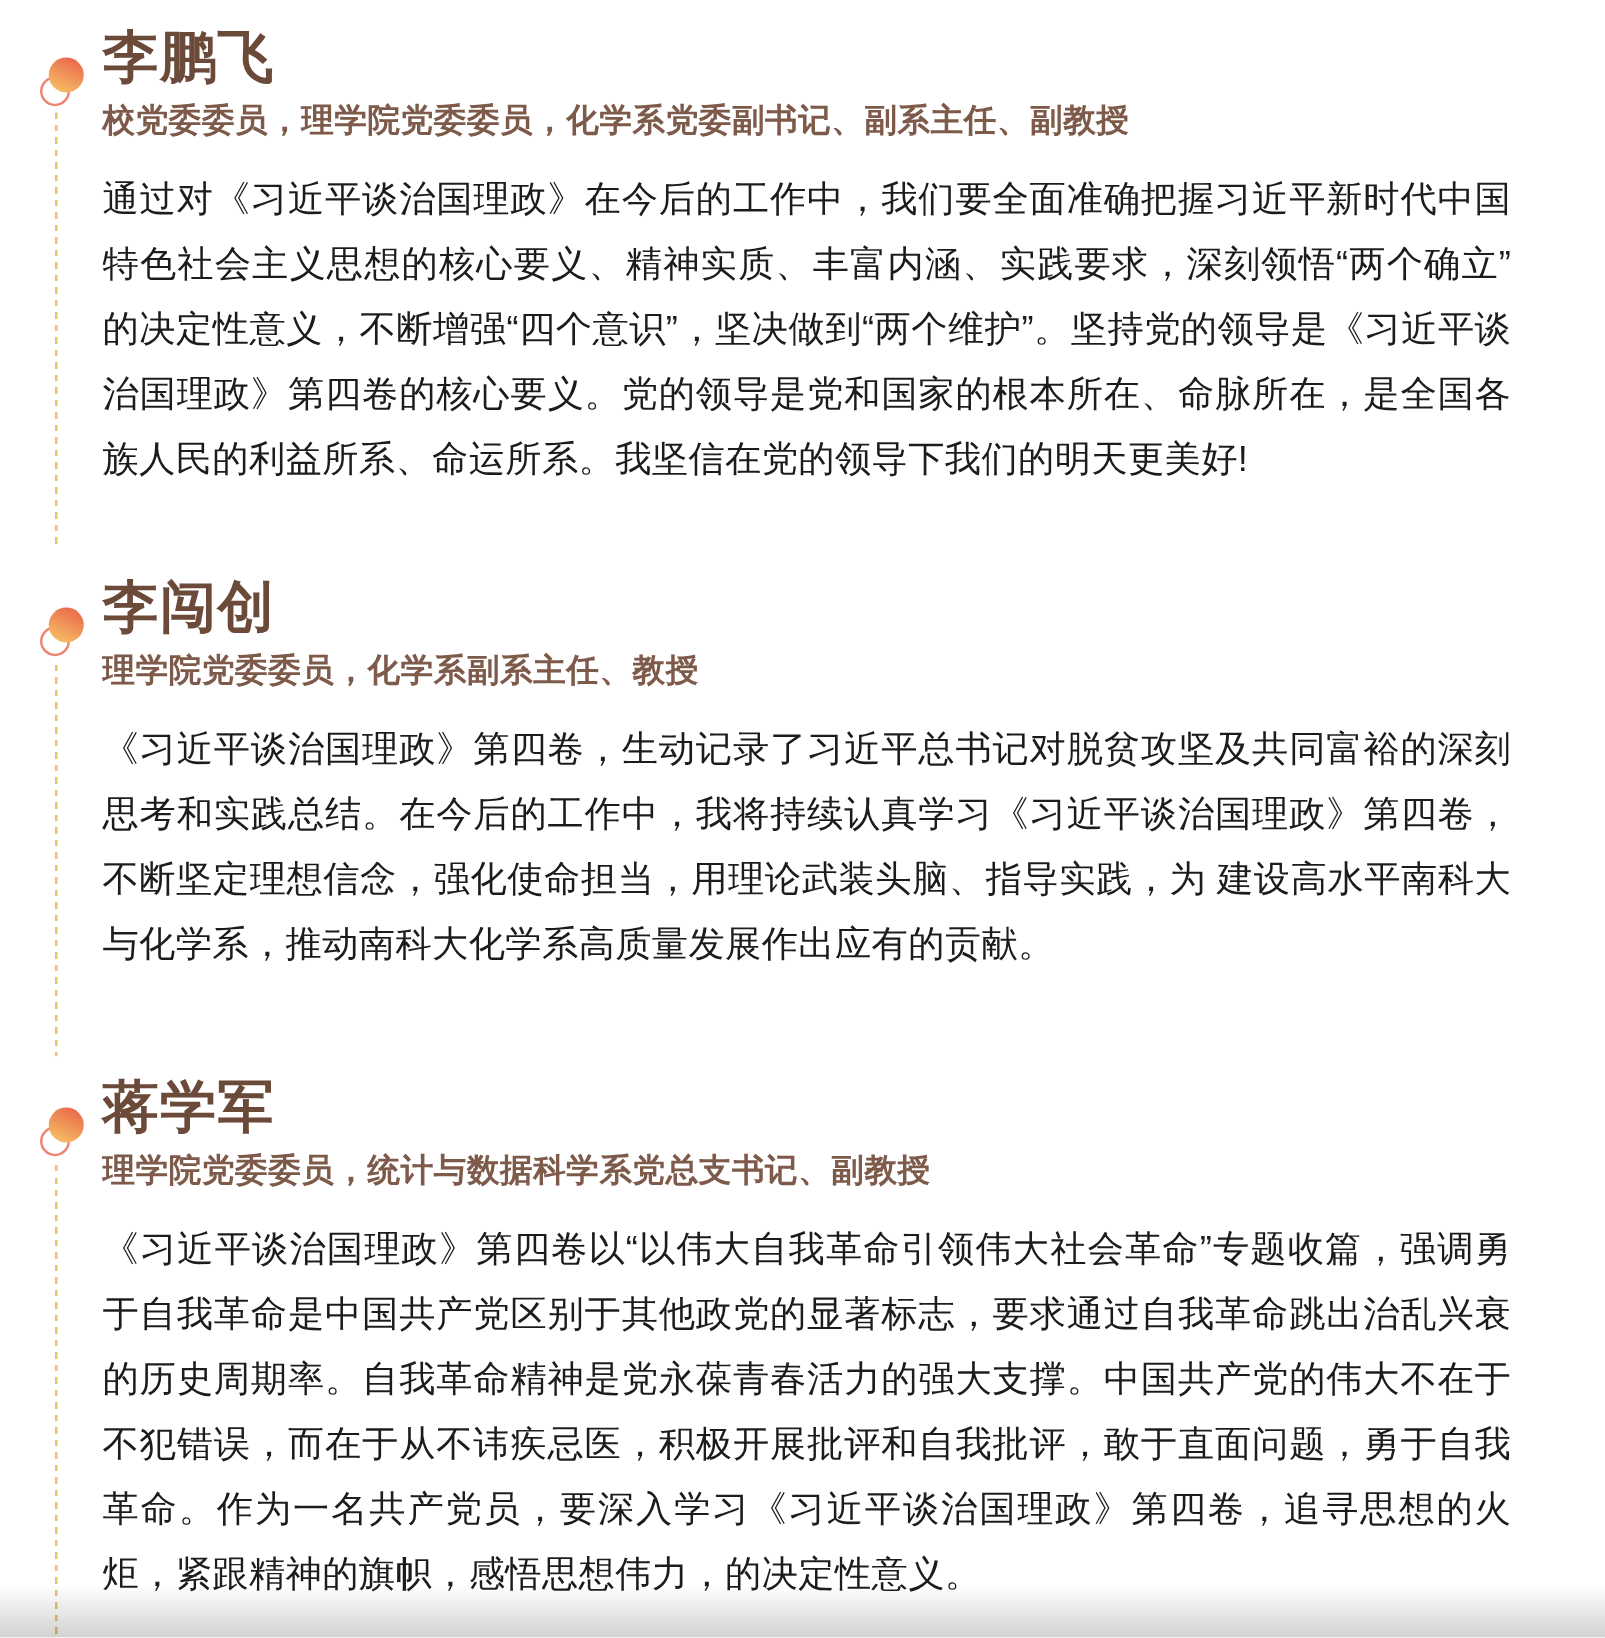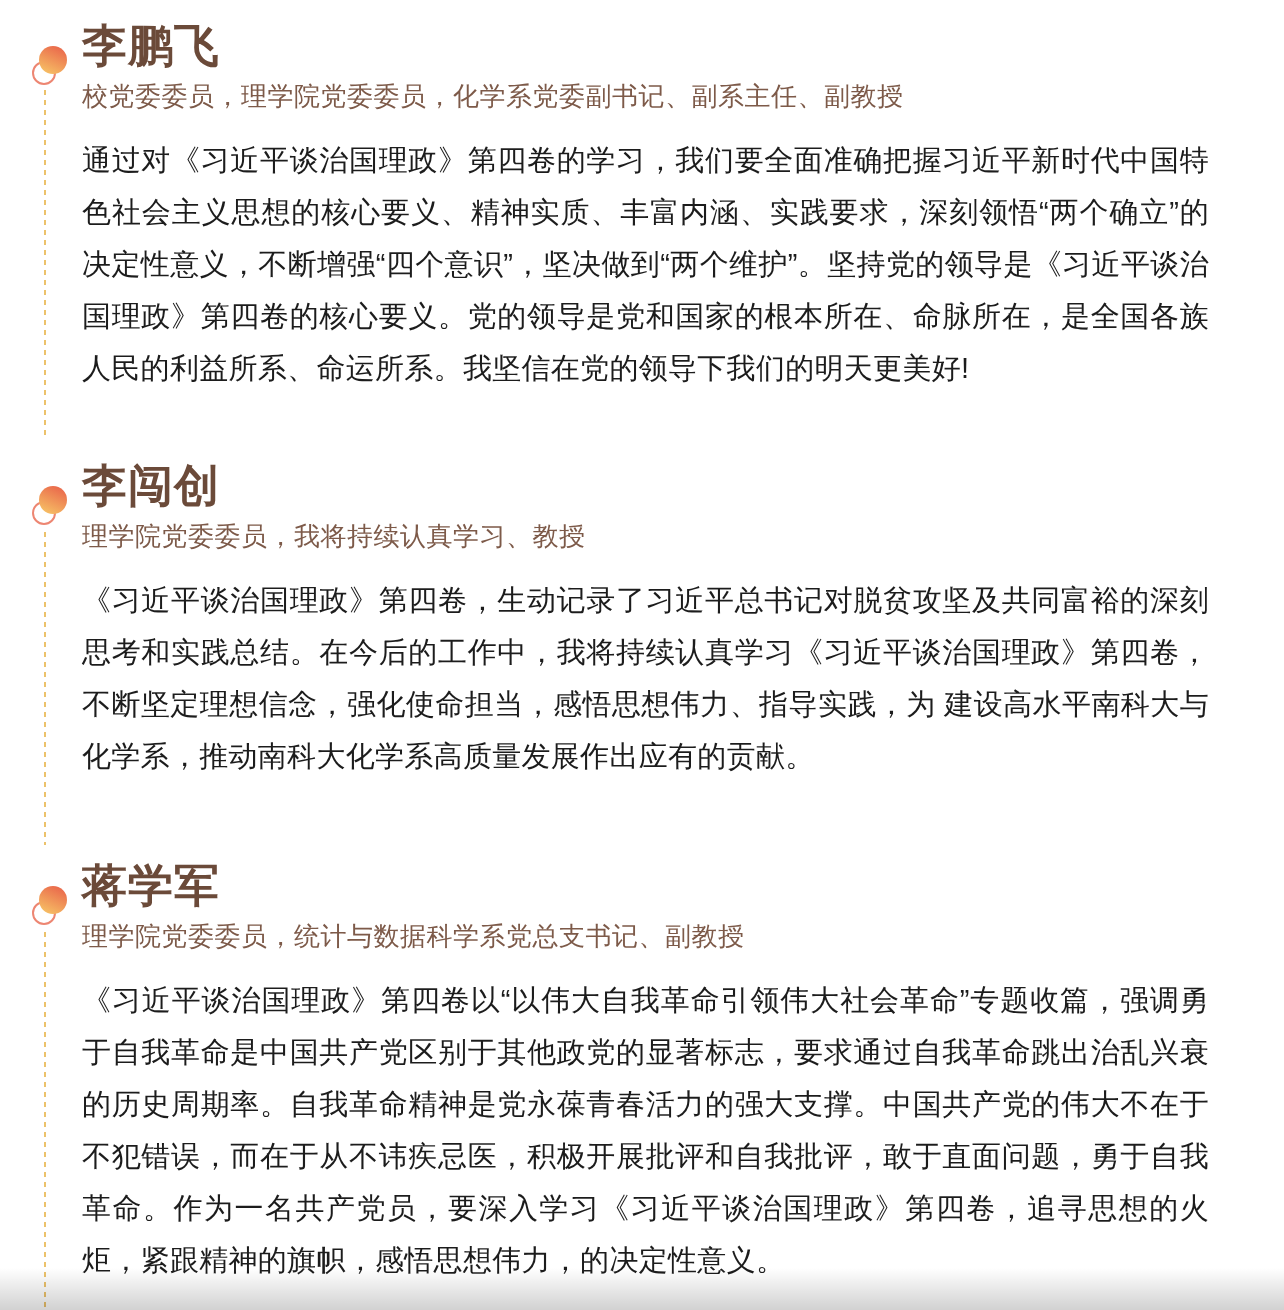--- a/index.html
+++ b/index.html
@@ -40,21 +40,21 @@
   #dash-3 { top:932px; height:378px; }
 
   .name {
     position:absolute; left:82px; top:0;
     margin:0; font-size:45px; line-height:36px; font-weight:700;
     color:var(--name, #6b4a39);
     letter-spacing:1px;
   }
   .role {
     position:absolute; left:82px; top:52px;
-    margin:0; font-size:26px; line-height:32px; font-weight:400;
+    margin:0; font-size:26px; line-height:32px; font-weight:700;
     color:var(--role, #7d5a49);
     letter-spacing:0.5px;
   }
   .quote {
     position:absolute; left:82px; top:106px;
     margin:0; width:1127px;
     font-size:29px; line-height:52px;
     color:var(--body, #1c1c1c);
     text-align:justify;
     letter-spacing:0.3px;
@@ -73,31 +73,31 @@
 <div class="dash-line" id="dash-2"></div>
 <div class="dash-line" id="dash-3"></div>
 
 <section class="entry" id="entry-1">
   <div class="bullet">
     <span class="ring"></span>
     <span class="dot"></span>
   </div>
   <h2 class="name">李鹏飞</h2>
   <p class="role">校党委委员，理学院党委委员，化学系党委副书记、副系主任、副教授</p>
-  <p class="quote">通过对《习近平谈治国理政》第四卷的学习，我们要全面准确把握习近平新时代中国特色社会主义思想的核心要义、精神实质、丰富内涵、实践要求，深刻领悟“两个确立”的决定性意义，不断增强“四个意识”，坚决做到“两个维护”。坚持党的领导是《习近平谈治国理政》第四卷的核心要义。党的领导是党和国家的根本所在、命脉所在，是全国各族人民的利益所系、命运所系。我坚信在党的领导下我们的明天更美好!</p>
+  <p class="quote">通过对《习近平谈治国理政》在今后的工作中，我们要全面准确把握习近平新时代中国特色社会主义思想的核心要义、精神实质、丰富内涵、实践要求，深刻领悟“两个确立”的决定性意义，不断增强“四个意识”，坚决做到“两个维护”。坚持党的领导是《习近平谈治国理政》第四卷的核心要义。党的领导是党和国家的根本所在、命脉所在，是全国各族人民的利益所系、命运所系。我坚信在党的领导下我们的明天更美好!</p>
 </section>
 
 <section class="entry" id="entry-2">
   <div class="bullet">
     <span class="ring"></span>
     <span class="dot"></span>
   </div>
   <h2 class="name">李闯创</h2>
-  <p class="role">理学院党委委员，我将持续认真学习、教授</p>
-  <p class="quote">《习近平谈治国理政》第四卷，生动记录了习近平总书记对脱贫攻坚及共同富裕的深刻思考和实践总结。在今后的工作中，我将持续认真学习《习近平谈治国理政》第四卷，不断坚定理想信念，强化使命担当，感悟思想伟力、指导实践，为 建设高水平南科大与化学系，推动南科大化学系高质量发展作出应有的贡献。</p>
+  <p class="role">理学院党委委员，化学系副系主任、教授</p>
+  <p class="quote">《习近平谈治国理政》第四卷，生动记录了习近平总书记对脱贫攻坚及共同富裕的深刻思考和实践总结。在今后的工作中，我将持续认真学习《习近平谈治国理政》第四卷，不断坚定理想信念，强化使命担当，用理论武装头脑、指导实践，为 建设高水平南科大与化学系，推动南科大化学系高质量发展作出应有的贡献。</p>
 </section>
 
 <section class="entry" id="entry-3">
   <div class="bullet">
     <span class="ring"></span>
     <span class="dot"></span>
   </div>
   <h2 class="name">蒋学军</h2>
   <p class="role">理学院党委委员，统计与数据科学系党总支书记、副教授</p>
   <p class="quote">《习近平谈治国理政》第四卷以“以伟大自我革命引领伟大社会革命”专题收篇，强调勇于自我革命是中国共产党区别于其他政党的显著标志，要求通过自我革命跳出治乱兴衰的历史周期率。自我革命精神是党永葆青春活力的强大支撑。中国共产党的伟大不在于不犯错误，而在于从不讳疾忌医，积极开展批评和自我批评，敢于直面问题，勇于自我革命。作为一名共产党员，要深入学习《习近平谈治国理政》第四卷，追寻思想的火炬，紧跟精神的旗帜，感悟思想伟力，的决定性意义。</p>

